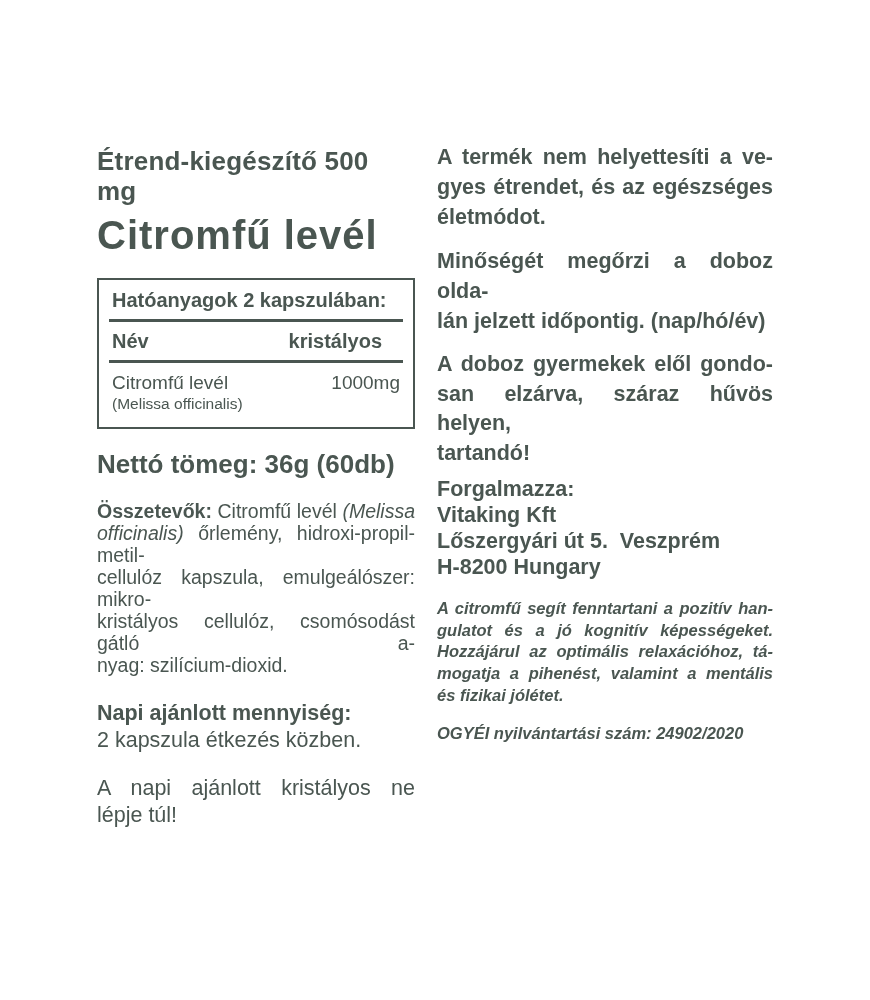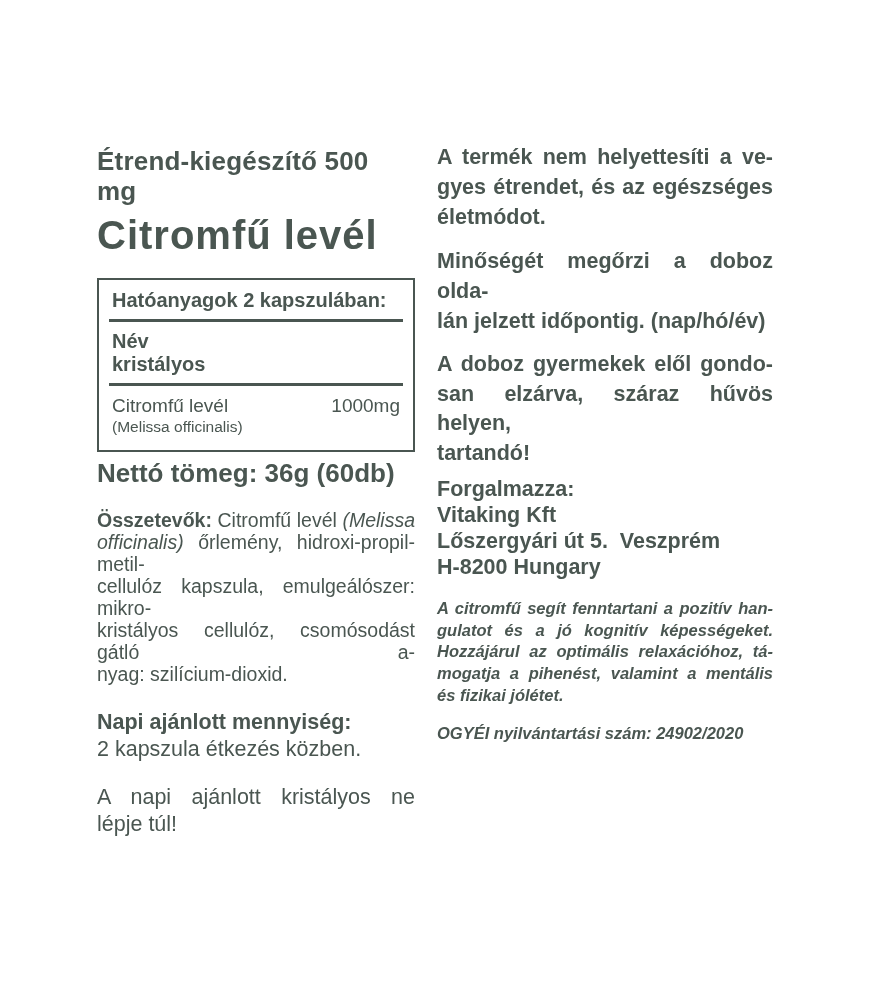--- a/index.html
+++ b/index.html
@@ -35,39 +35,38 @@
   .title {
     font-size: 40px;
     font-weight: bold;
     line-height: 46px;
     letter-spacing: 1px;
     margin-top: 6px;
     margin-bottom: 20px;
   }
   .ing-table {
     border: 2px solid #4a5651;
-    margin-bottom: 6px;
+    margin-bottom: 20px;
   }
   .ing-table .t-header {
     font-size: 20px;
     font-weight: bold;
     padding: 9px 13px 7px 13px;
   }
   .rule {
     height: 3px;
     background: #4a5651;
     margin: 0 10px;
   }
   .t-cols {
     display: flex;
     justify-content: space-between;
     font-size: 20px;
     font-weight: bold;
     padding: 8px 31px 7px 13px;
-    flex-direction: column;
   }
   .t-row {
     display: flex;
     justify-content: space-between;
     padding: 8px 13px 14px 13px;
   }
   .t-row .r-name { font-size: 19px; line-height: 23px; }
   .t-row .r-latin { font-size: 15.5px; line-height: 19px; }
   .t-row .r-qty { font-size: 19px; line-height: 23px; }
   .net-weight {

